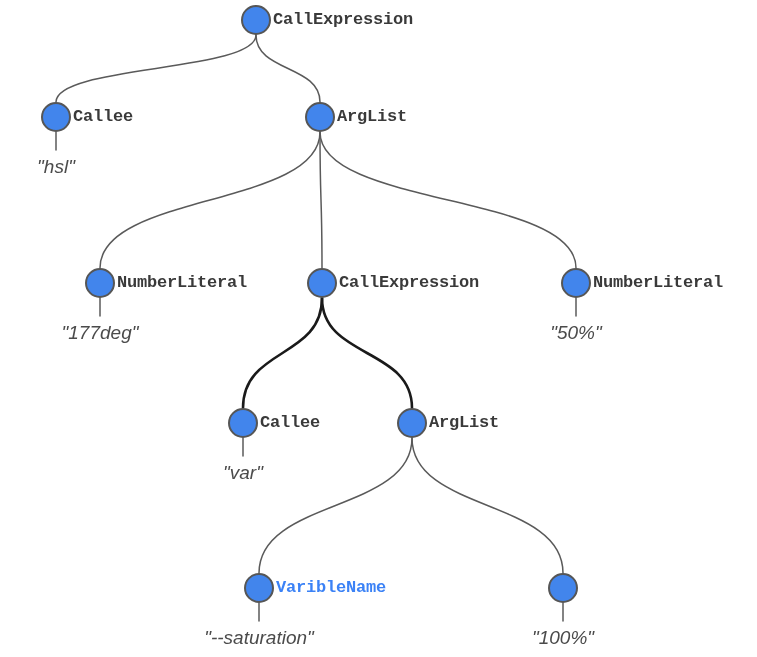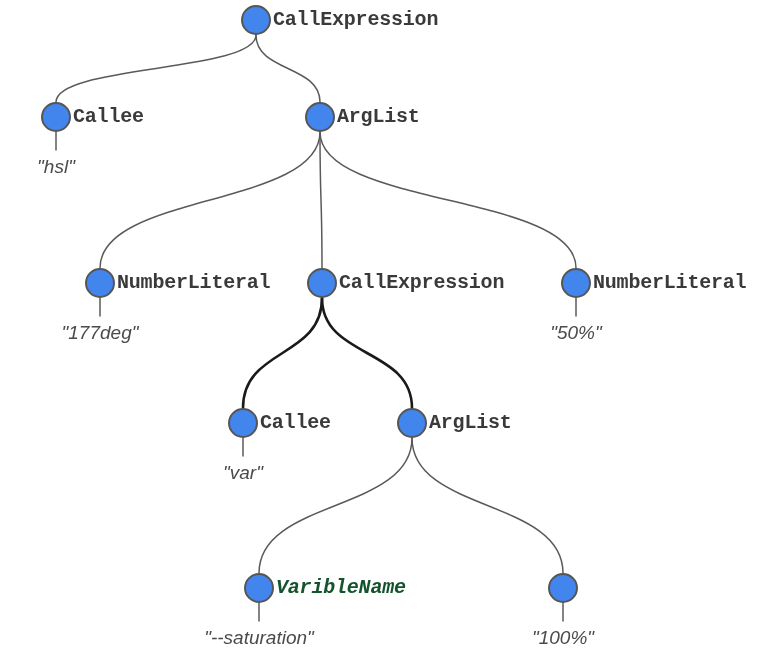--- a/index.html
+++ b/index.html
@@ -59,21 +59,21 @@
     border: 2px solid #565656;
     box-sizing: border-box;
   }
 
   .node-label {
     position: absolute;
     left: 17px;
     top: -12px;
     white-space: nowrap;
     font-family: "Liberation Mono", "DejaVu Sans Mono", monospace;
-    font-size: 20px;
+    font-size: 17px;
     font-weight: bold;
     letter-spacing: -0.2px;
     color: #3a3a3a;
     line-height: 24px;
   }
 
   .node-value {
     position: absolute;
     top: 39px;
     white-space: nowrap;
@@ -138,21 +138,21 @@
         <div class="node-circle" style="background: rgb(66, 133, 236); border-color: rgb(86, 86, 86);"></div>
         <div class="node-label" style="color: rgb(58, 58, 58);">Callee</div>
         <div class="node-value" style="color: rgb(75, 75, 75);">"var"</div>
       </div>
       <div class="node" style="left: 412px; top: 423px;">
         <div class="node-circle" style="background: rgb(66, 133, 236); border-color: rgb(86, 86, 86);"></div>
         <div class="node-label" style="color: rgb(58, 58, 58);">ArgList</div>
       </div>
       <div class="node" style="left: 259px; top: 588px;">
         <div class="node-circle" style="background: rgb(66, 133, 236); border-color: rgb(86, 86, 86);"></div>
-        <div class="node-label" style="color: #14532d; font-style: italic;">VaribleName</div>
+        <div class="node-label" style="color: #3b82f6;">VaribleName</div>
         <div class="node-value" style="color: rgb(75, 75, 75);">"--saturation"</div>
       </div>
       <div class="node" style="left: 563px; top: 588px;">
         <div class="node-circle" style="background: rgb(66, 133, 236); border-color: rgb(86, 86, 86);"></div>
         <div class="node-value" style="color: rgb(75, 75, 75);">"100%"</div>
       </div>
     </div>
 </div>
 
 </body></html>

